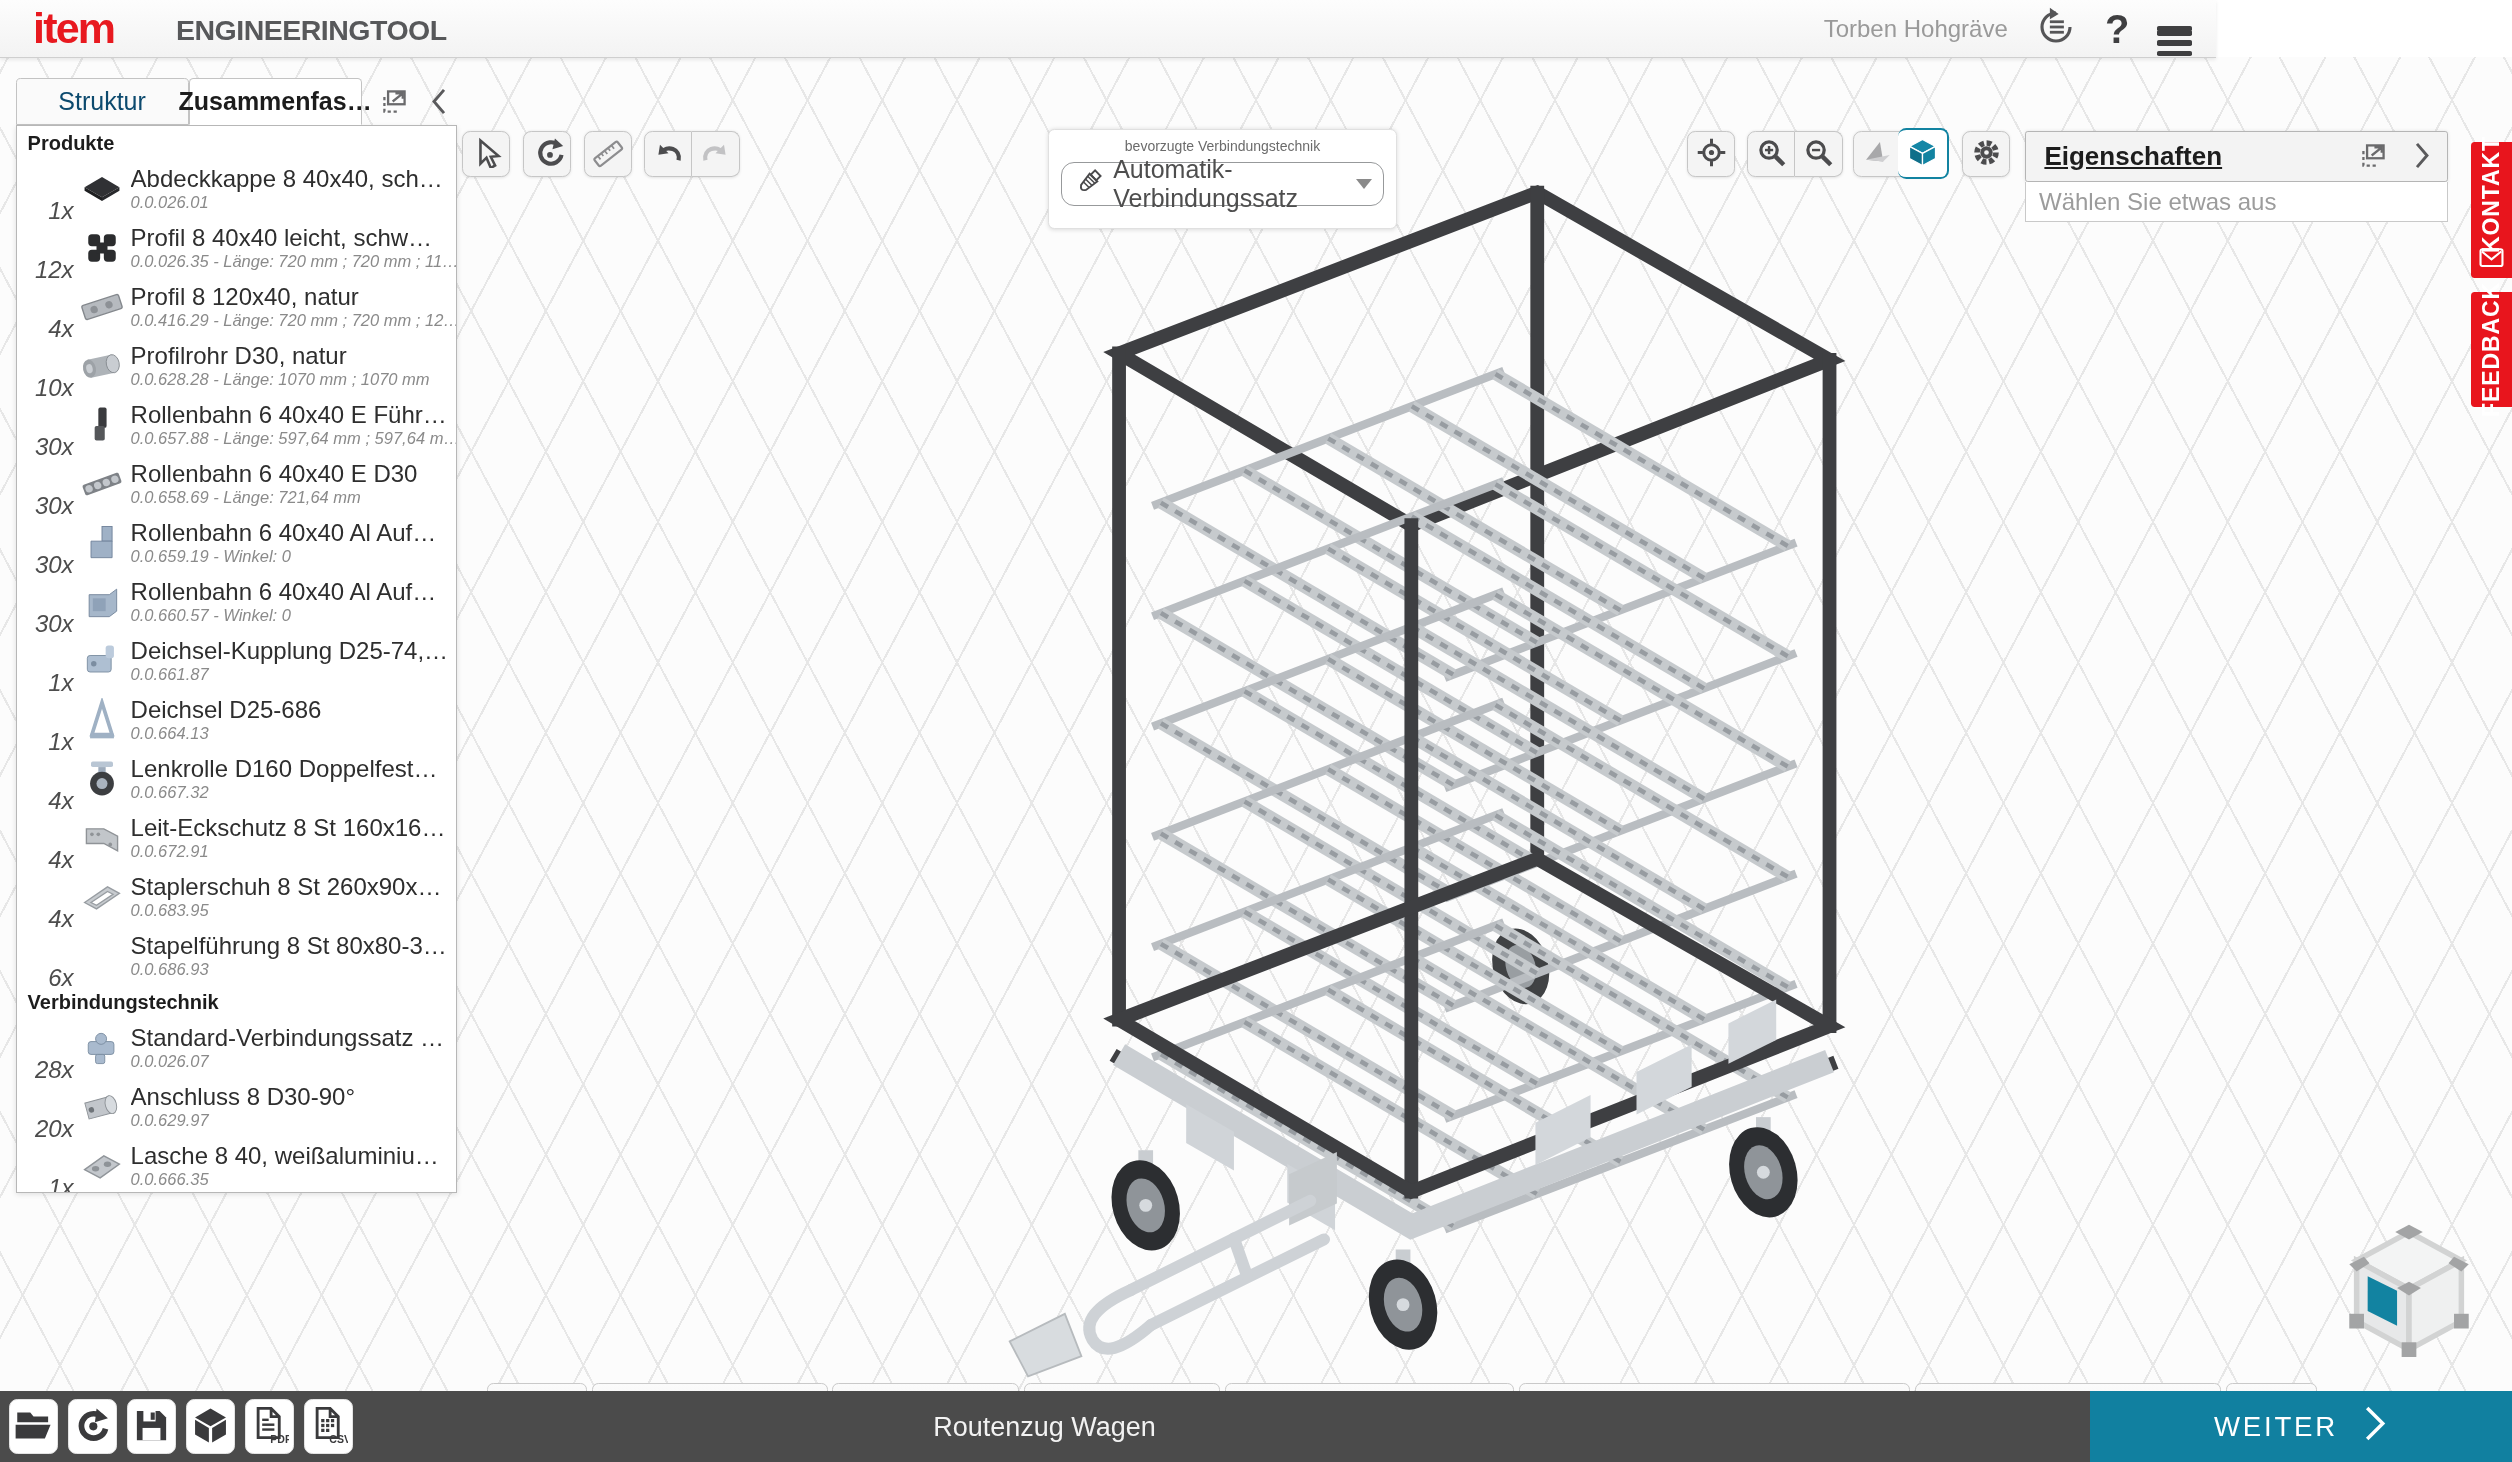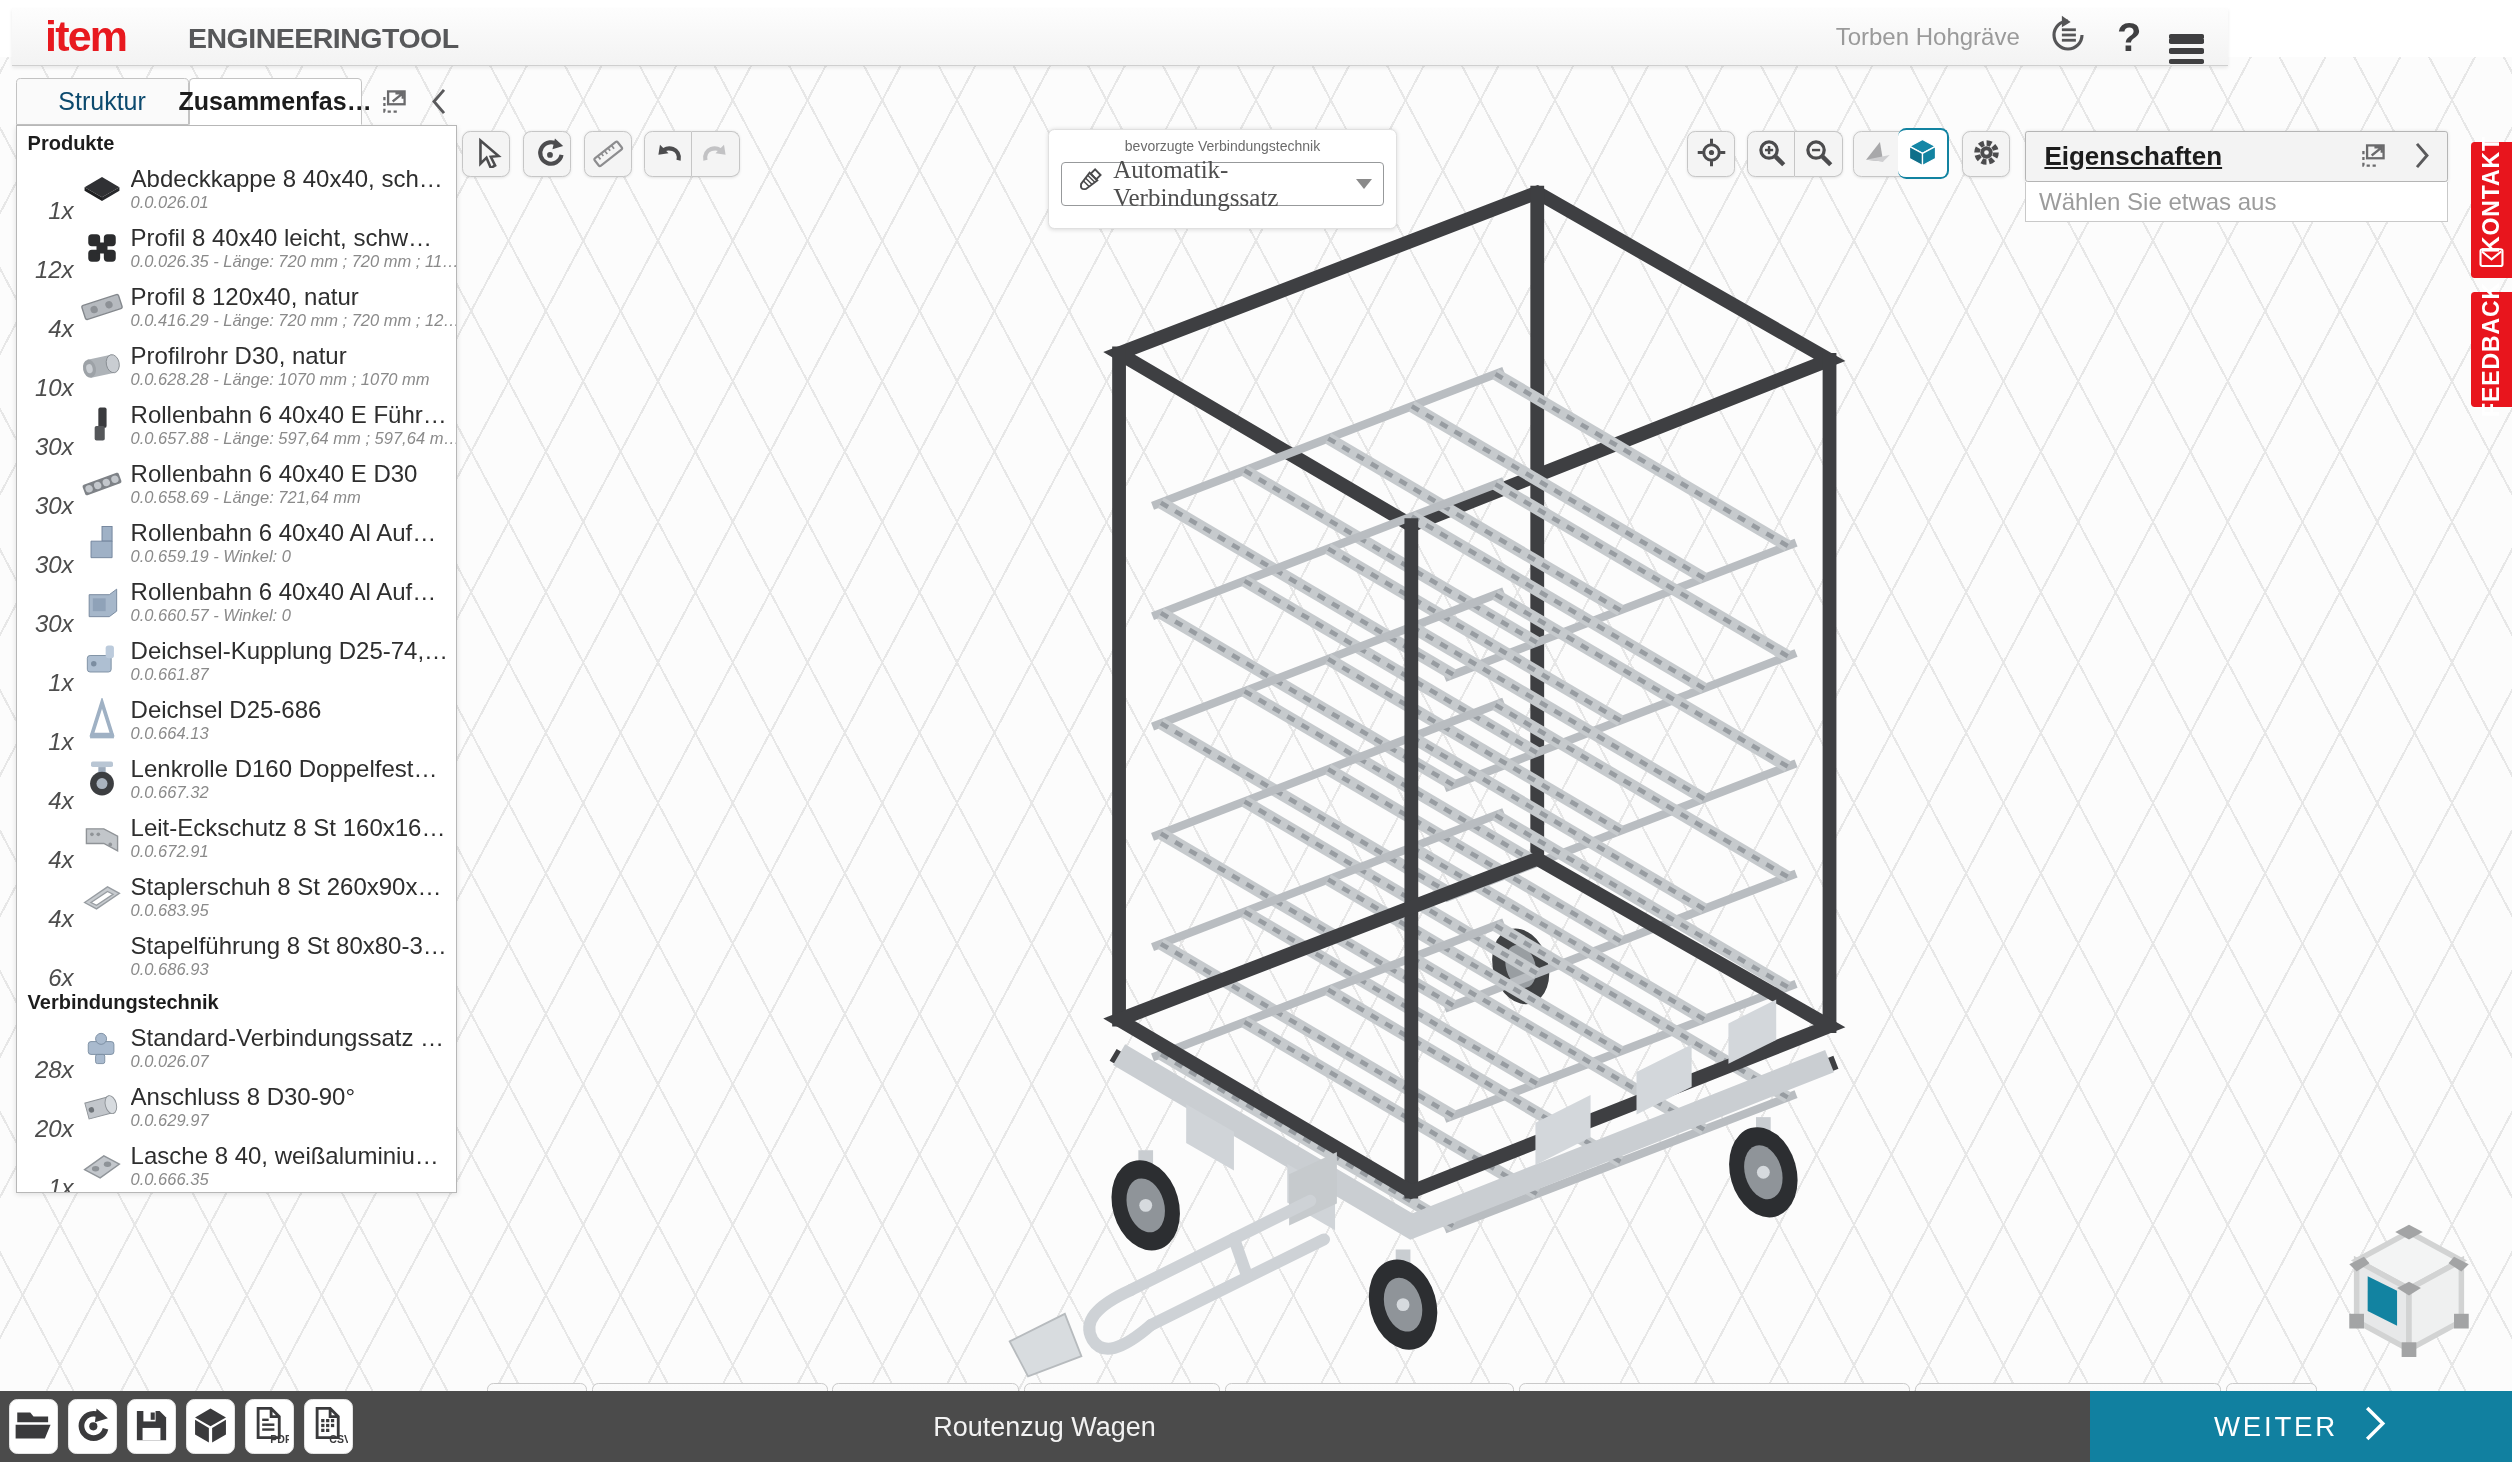--- a/index.html
+++ b/index.html
@@ -1,22 +1,22 @@
 <!DOCTYPE html>
 <html style="font-size:14.7px"><head>
 <meta charset="utf-8">
 <style>
   html,body{margin:0;padding:0;}
   body{width:2512px;height:1462px;position:relative;overflow:hidden;
        font-family:"Liberation Sans",sans-serif;background:#fff;}
 
   
-  #header{position:absolute;left:12px;top:0;width:2216px;height:57px;
+  #header{position:absolute;left:0;top:0;width:2216px;height:57px;
     background:linear-gradient(#fdfdfd,#f3f3f3);border-bottom:0.9px solid #cfcfcf;
-    box-shadow:0 1.8px 3.7px rgba(0,0,0,.08);z-index:50;margin-top:8px;}
+    box-shadow:0 1.8px 3.7px rgba(0,0,0,.08);z-index:50;}
   .logo{position:absolute;left:33px;top:3.7px;font-size:43px;font-weight:800;
     letter-spacing:-1.8px;color:#e8191f;}
   .app-title{position:absolute;left:176px;top:13.8px;font-size:28.5px;font-weight:700;
     color:#57585a;letter-spacing:-0.5px;}
   .user-area{position:absolute;right:24px;top:0;height:57px;display:flex;
     align-items:center;gap:27.6px;}
   .user-name{font-size:24px;color:#9a9a9a;}
   .hdr-btn{background:none;border:none;padding:0;cursor:pointer;display:flex;align-items:center;}
   .help-q{font-size:40px;font-weight:800;color:#3f3f41;line-height:1;}
   .burger span{display:block;width:35px;height:5.5px;background:#3f3f41;border-radius:1.8px;margin:4.6px 0;}
@@ -59,22 +59,22 @@
   .vgroup .vbtn{position:static;box-shadow:none;border-radius:0;}
   .vgroup .vbtn:first-child{border-radius:8.3px 0 0 8.3px;}
   .vgroup .vbtn:last-child{border-radius:0 8.3px 8.3px 0;border-left:none;}
   .vbtn.active{background:#fff;border:2.8px solid #1283a1;border-radius:8.3px !important;
     width:51px;height:51px;margin:-2.8px;z-index:21;}
 
   
   #conn-card{position:absolute;left:1048px;top:72px;width:347px;height:98px;background:#fff;
     border:0.9px solid #e0e0e0;border-radius:6.4px;box-shadow:0 0.9px 4.6px rgba(0,0,0,.13);z-index:20;}
   #conn-card .lbl{text-align:center;font-size:14px;color:#6b6b6b;margin-top:8.3px;}
-  #conn-select{margin:7.4px 12px 0 12px;height:42px;border:1.8px solid #97999b;border-radius:4px;
-    display:flex;align-items:center;padding:0 11px;gap:9.2px;cursor:pointer;background:#fff;font-family:Liberation Serif, serif;}
+  #conn-select{margin:7.4px 12px 0 12px;height:42px;border:1.8px solid #97999b;border-radius:13px;
+    display:flex;align-items:center;padding:0 11px;gap:9.2px;cursor:pointer;background:#fff;}
   #conn-select .val{font-size:25px;color:#4e4e4e;}
   .caret{margin-left:auto;width:0;height:0;border-left:8.3px solid transparent;
     border-right:8.3px solid transparent;border-top:10px solid #8a8a8a;}
 
   
   #props{position:absolute;left:2025px;top:74px;width:423px;z-index:20;}
   #props .hd{height:49px;background:#f3f3f3;border:0.9px solid #b5b5b5;border-radius:2.8px;
     display:flex;align-items:center;box-shadow:0 0.9px 3.7px rgba(0,0,0,.10);}
   #props .hd .t{font-size:26px;font-weight:700;color:#1d1d1d;padding-left:18.4px;text-decoration:underline;}
   #props .hd .ic{margin-left:auto;display:flex;gap:18.4px;padding-right:13px;align-items:center;}

